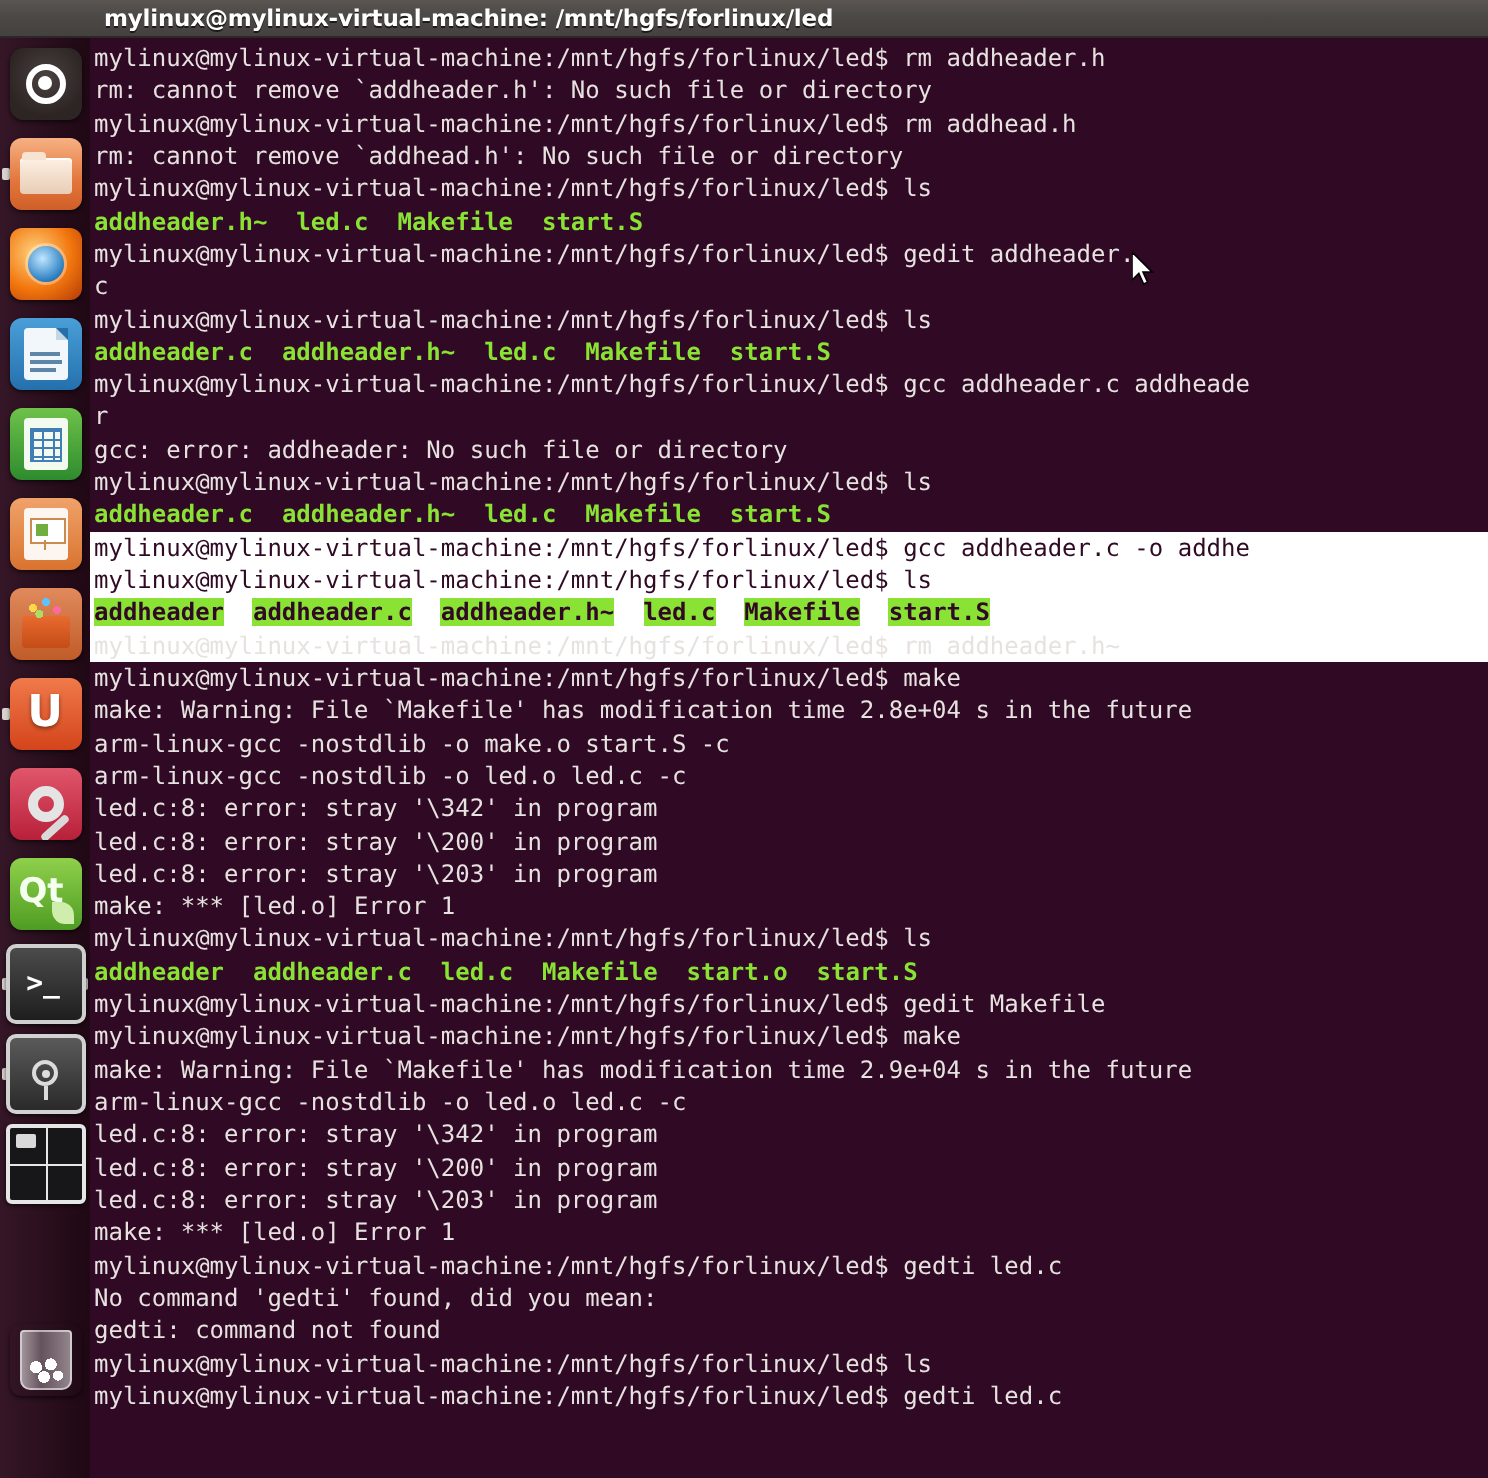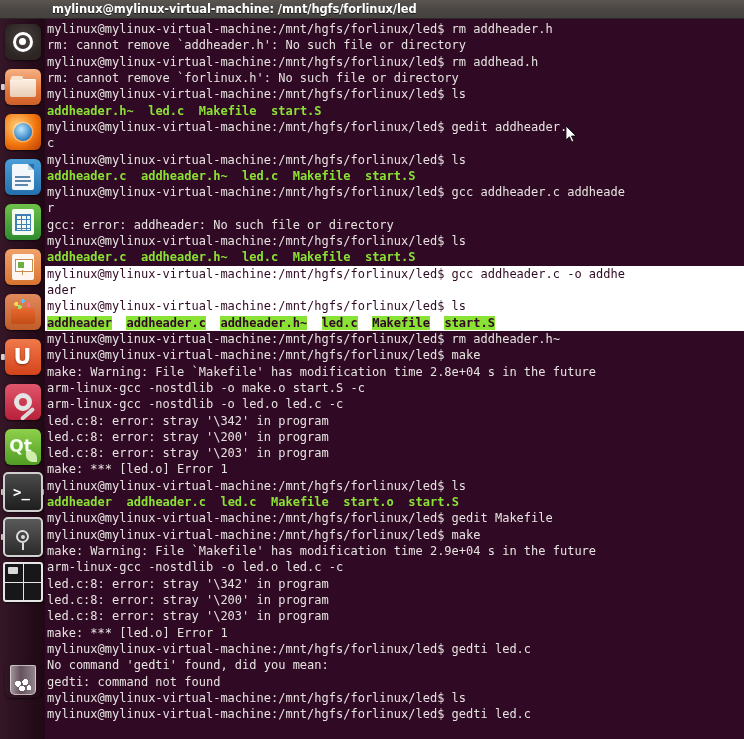--- a/index.html
+++ b/index.html
@@ -247,34 +247,33 @@
   </div>
 
 </div>
 
 <div id="terminal">
   <div id="selband" style="top: 246.8px; height: 65.28px;"></div>
   <div id="screen">
       <div class="row norm">mylinux@mylinux-virtual-machine:/mnt/hgfs/forlinux/led$ rm addheader.h</div>
       <div class="row norm">rm: cannot remove `addheader.h': No such file or directory</div>
       <div class="row norm">mylinux@mylinux-virtual-machine:/mnt/hgfs/forlinux/led$ rm addhead.h</div>
-      <div class="row norm">rm: cannot remove `forlinux.h': No such file or directory</div>
+      <div class="row norm">rm: cannot remove `addhead.h': No such file or directory</div>
       <div class="row norm">mylinux@mylinux-virtual-machine:/mnt/hgfs/forlinux/led$ ls</div>
       <div class="row norm"><span class="green">addheader.h~</span><span>  </span><span class="green">led.c</span><span>  </span><span class="green">Makefile</span><span>  </span><span class="green">start.S</span></div>
       <div class="row norm">mylinux@mylinux-virtual-machine:/mnt/hgfs/forlinux/led$ gedit addheader.</div>
       <div class="row norm">c</div>
       <div class="row norm">mylinux@mylinux-virtual-machine:/mnt/hgfs/forlinux/led$ ls</div>
       <div class="row norm"><span class="green">addheader.c</span><span>  </span><span class="green">addheader.h~</span><span>  </span><span class="green">led.c</span><span>  </span><span class="green">Makefile</span><span>  </span><span class="green">start.S</span></div>
       <div class="row norm">mylinux@mylinux-virtual-machine:/mnt/hgfs/forlinux/led$ gcc addheader.c addheade</div>
       <div class="row norm">r</div>
       <div class="row norm">gcc: error: addheader: No such file or directory</div>
       <div class="row norm">mylinux@mylinux-virtual-machine:/mnt/hgfs/forlinux/led$ ls</div>
       <div class="row norm"><span class="green">addheader.c</span><span>  </span><span class="green">addheader.h~</span><span>  </span><span class="green">led.c</span><span>  </span><span class="green">Makefile</span><span>  </span><span class="green">start.S</span></div>
       <div class="row inv">mylinux@mylinux-virtual-machine:/mnt/hgfs/forlinux/led$ gcc addheader.c -o addhe</div>
-      <div class="row inv">ader</div>
       <div class="row inv">mylinux@mylinux-virtual-machine:/mnt/hgfs/forlinux/led$ ls</div>
       <div class="row inv"><span class="green">addheader</span><span>  </span><span class="green">addheader.c</span><span>  </span><span class="green">addheader.h~</span><span>  </span><span class="green">led.c</span><span>  </span><span class="green">Makefile</span><span>  </span><span class="green">start.S</span></div>
       <div class="row norm">mylinux@mylinux-virtual-machine:/mnt/hgfs/forlinux/led$ rm addheader.h~</div>
       <div class="row norm">mylinux@mylinux-virtual-machine:/mnt/hgfs/forlinux/led$ make</div>
       <div class="row norm">make: Warning: File `Makefile' has modification time 2.8e+04 s in the future</div>
       <div class="row norm">arm-linux-gcc -nostdlib -o make.o start.S -c</div>
       <div class="row norm">arm-linux-gcc -nostdlib -o led.o led.c -c</div>
       <div class="row norm">led.c:8: error: stray '\342' in program</div>
       <div class="row norm">led.c:8: error: stray '\200' in program</div>
       <div class="row norm">led.c:8: error: stray '\203' in program</div>

